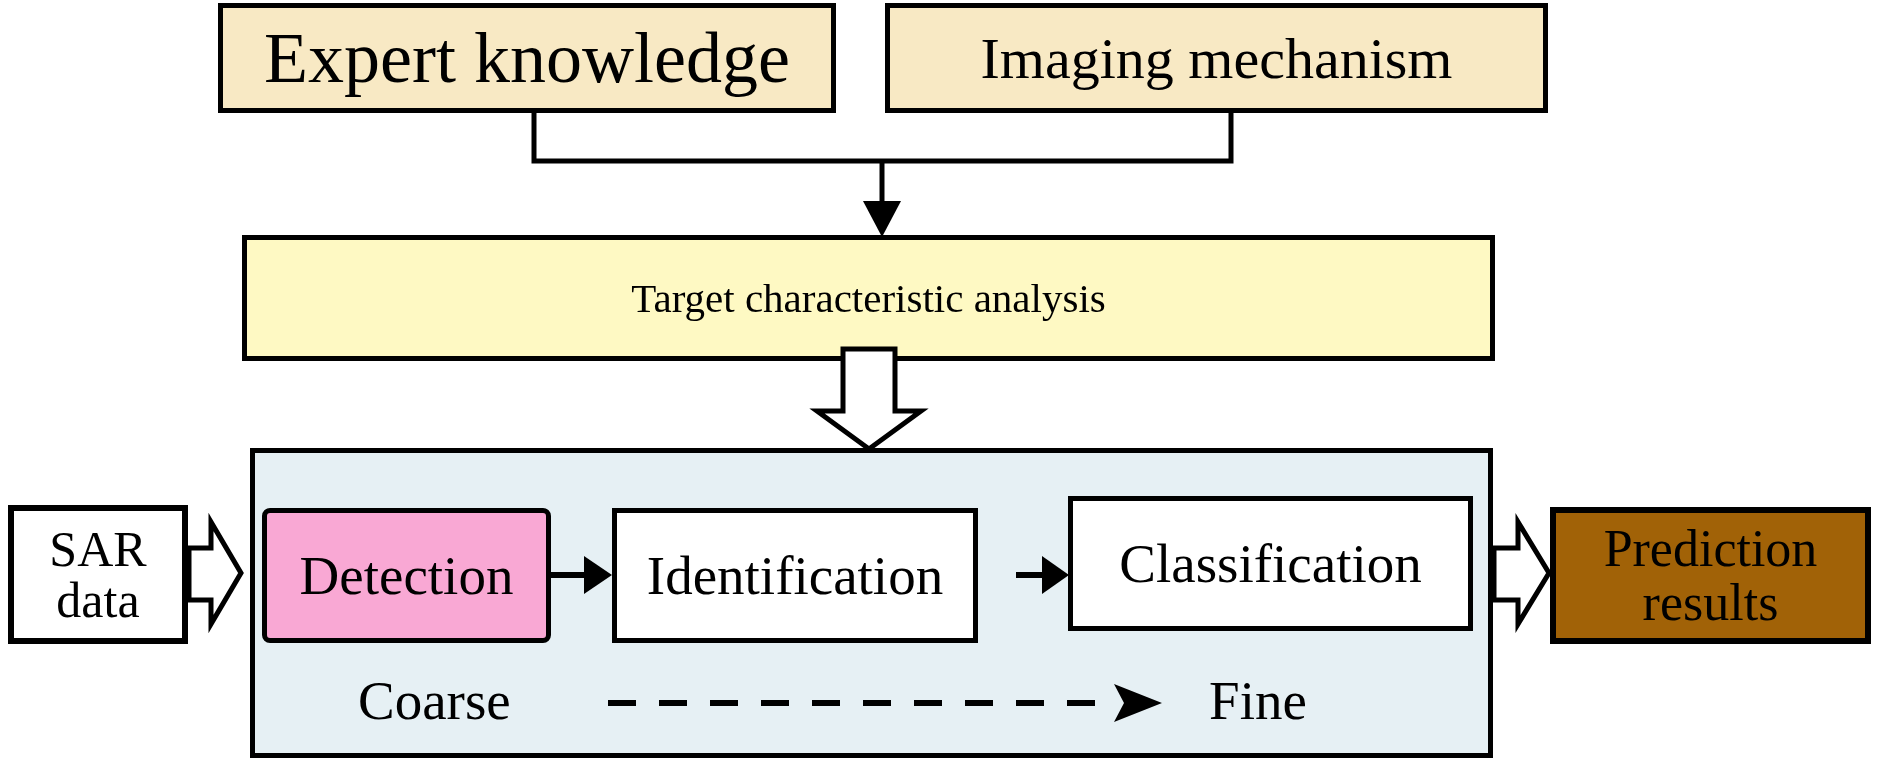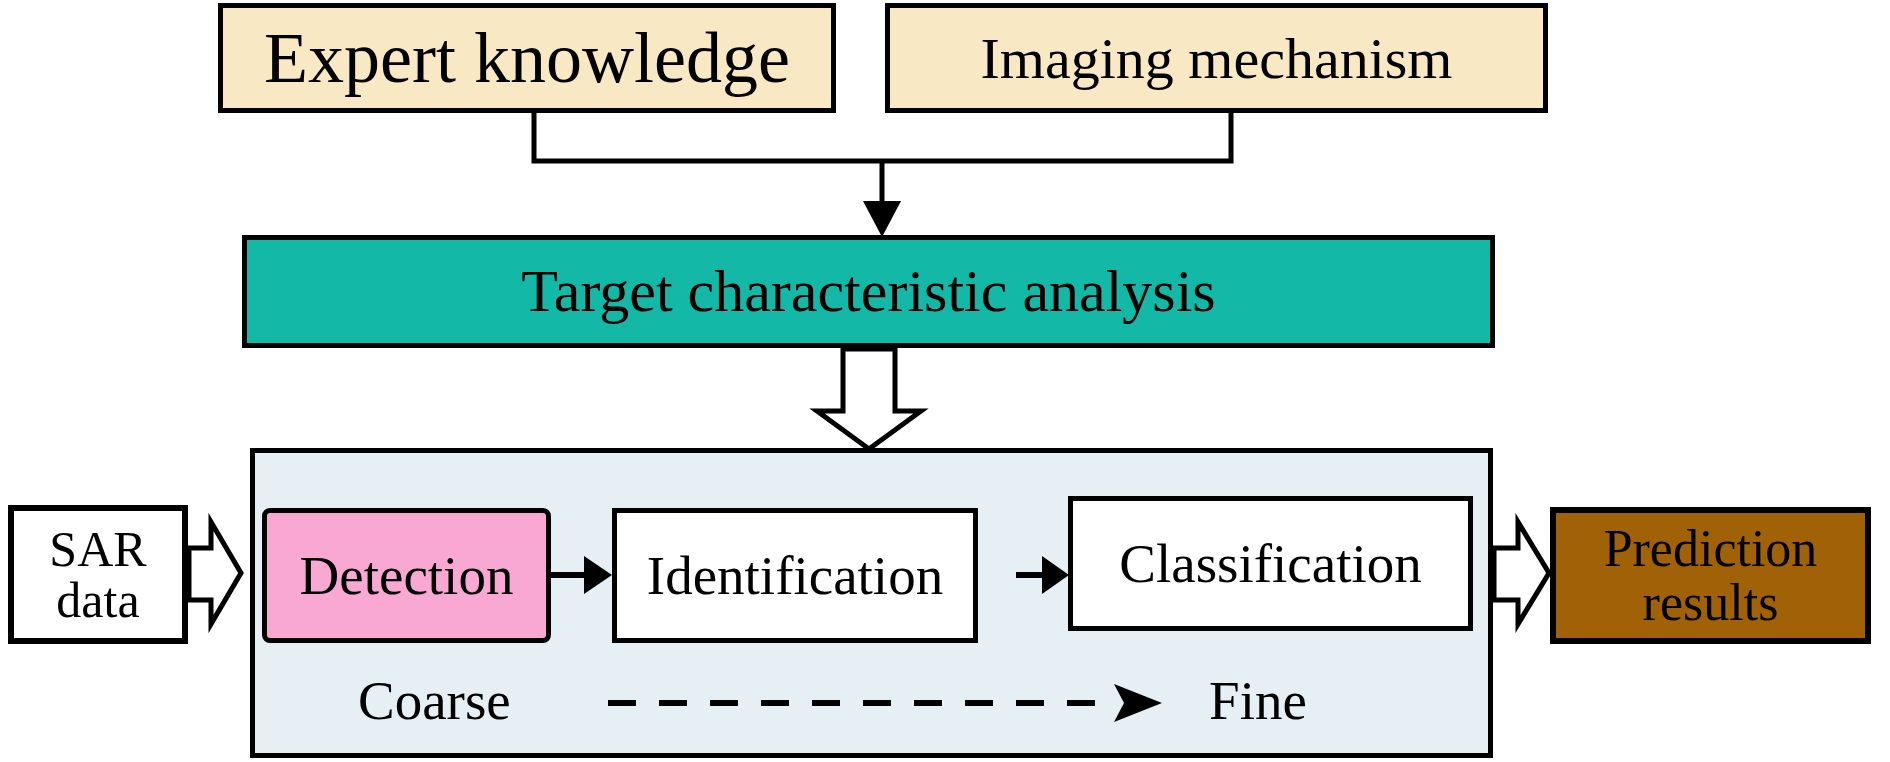--- a/index.html
+++ b/index.html
@@ -23,21 +23,21 @@
     display: flex;
     align-items: center;
     justify-content: center;
     text-align: center;
     white-space: nowrap;
   }
   .box.multiline { flex-direction: column; line-height: 1.02; }
 
   #expert-box        { left: 218px;  top: 3px;   width: 618px;  height: 110px; background: #F8E9C4; font-size: 72px; }
   #imaging-box       { left: 885px;  top: 3px;   width: 663px;  height: 110px; background: #F8E9C4; font-size: 58px; }
-  #analysis-box      { left: 242px;  top: 235px; width: 1253px; height: 113px; background: #14b8a6; font-size: 60px; }
+  #analysis-box      { left: 242px;  top: 235px; width: 1253px; height: 126px; background: #fef9c3; font-size: 41px; }
   #pipeline-box      { left: 250px;  top: 448px; width: 1243px; height: 310px; background: #E6F0F4; }
   #sar-box           { left: 8px;    top: 505px; width: 180px;  height: 139px; background: #ffffff; font-size: 50px; border-width: 6px; }
   #detection-box     { left: 262px;  top: 508px; width: 289px;  height: 135px; background: #f9a8d4; font-size: 55px; border-radius: 8px; }
   #identification-box{ left: 612px;  top: 508px; width: 366px;  height: 135px; background: #ffffff; font-size: 55px; }
   #classification-box{ left: 1068px; top: 496px; width: 405px;  height: 135px; background: #ffffff; font-size: 55px; }
   #prediction-box    { left: 1550px; top: 507px; width: 321px;  height: 137px; background: #a16207; font-size: 52px; border-width: 6px; }
 
   .float-label {
     position: absolute;
     font-size: 55px;

